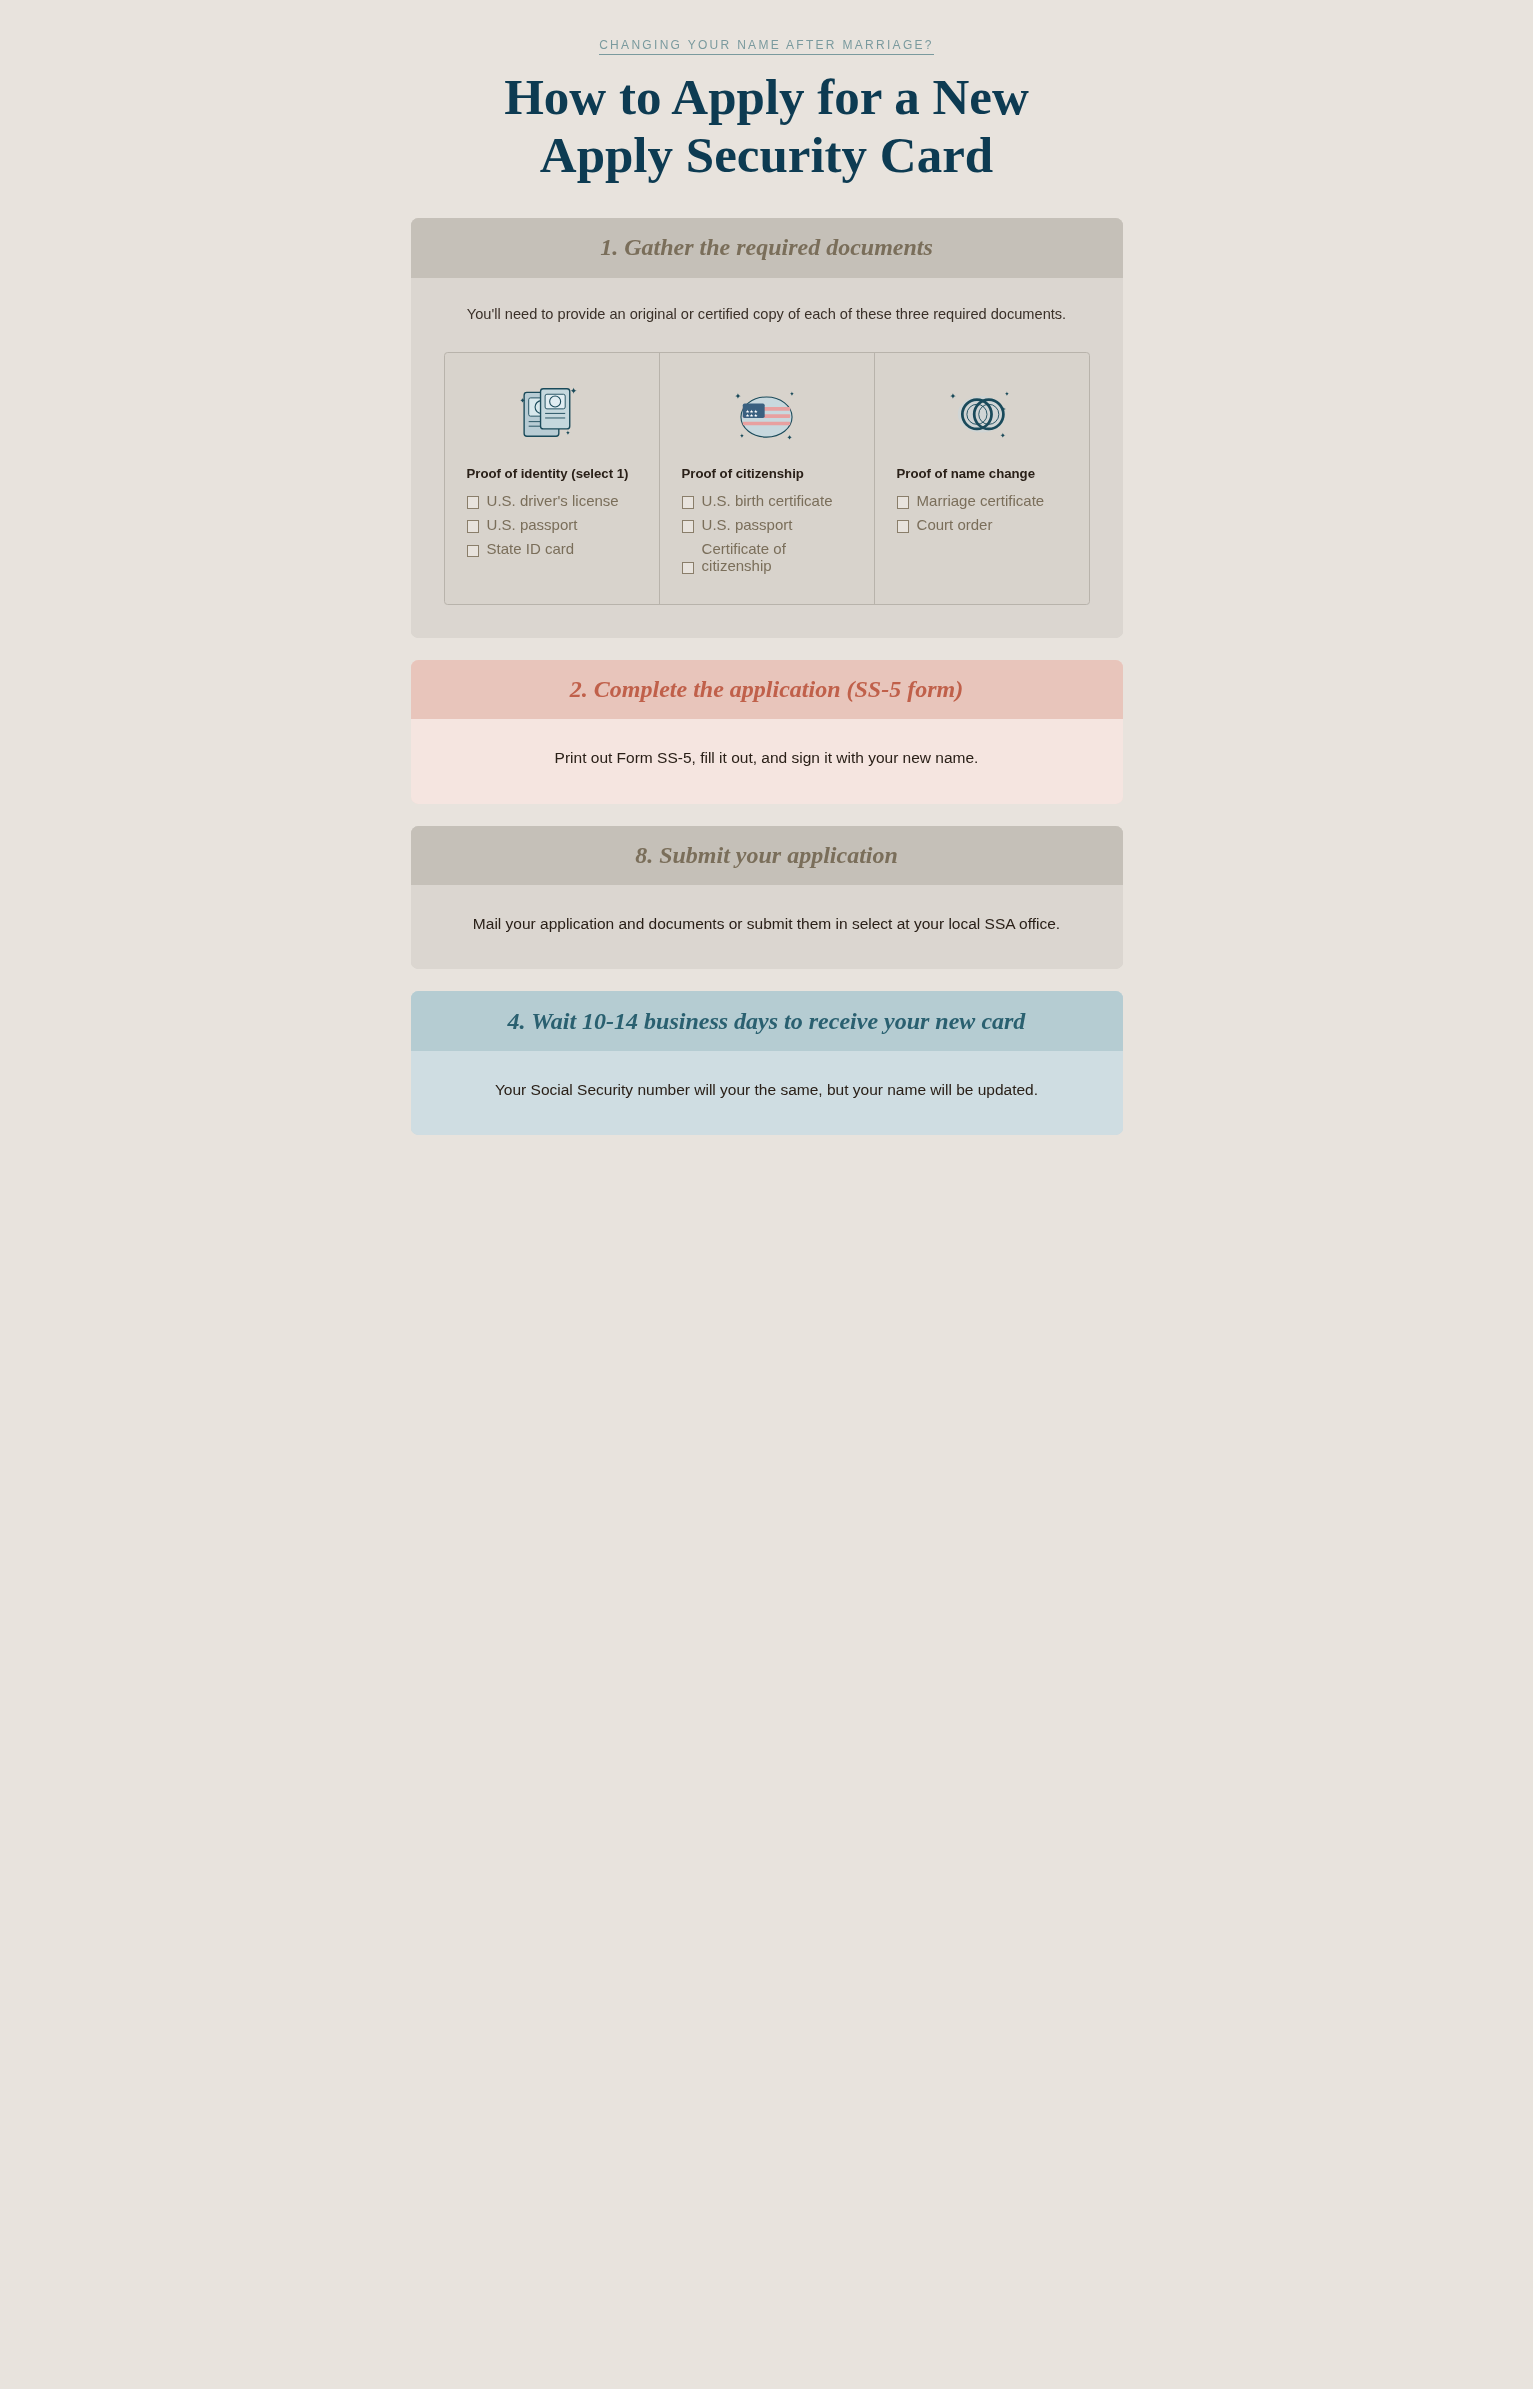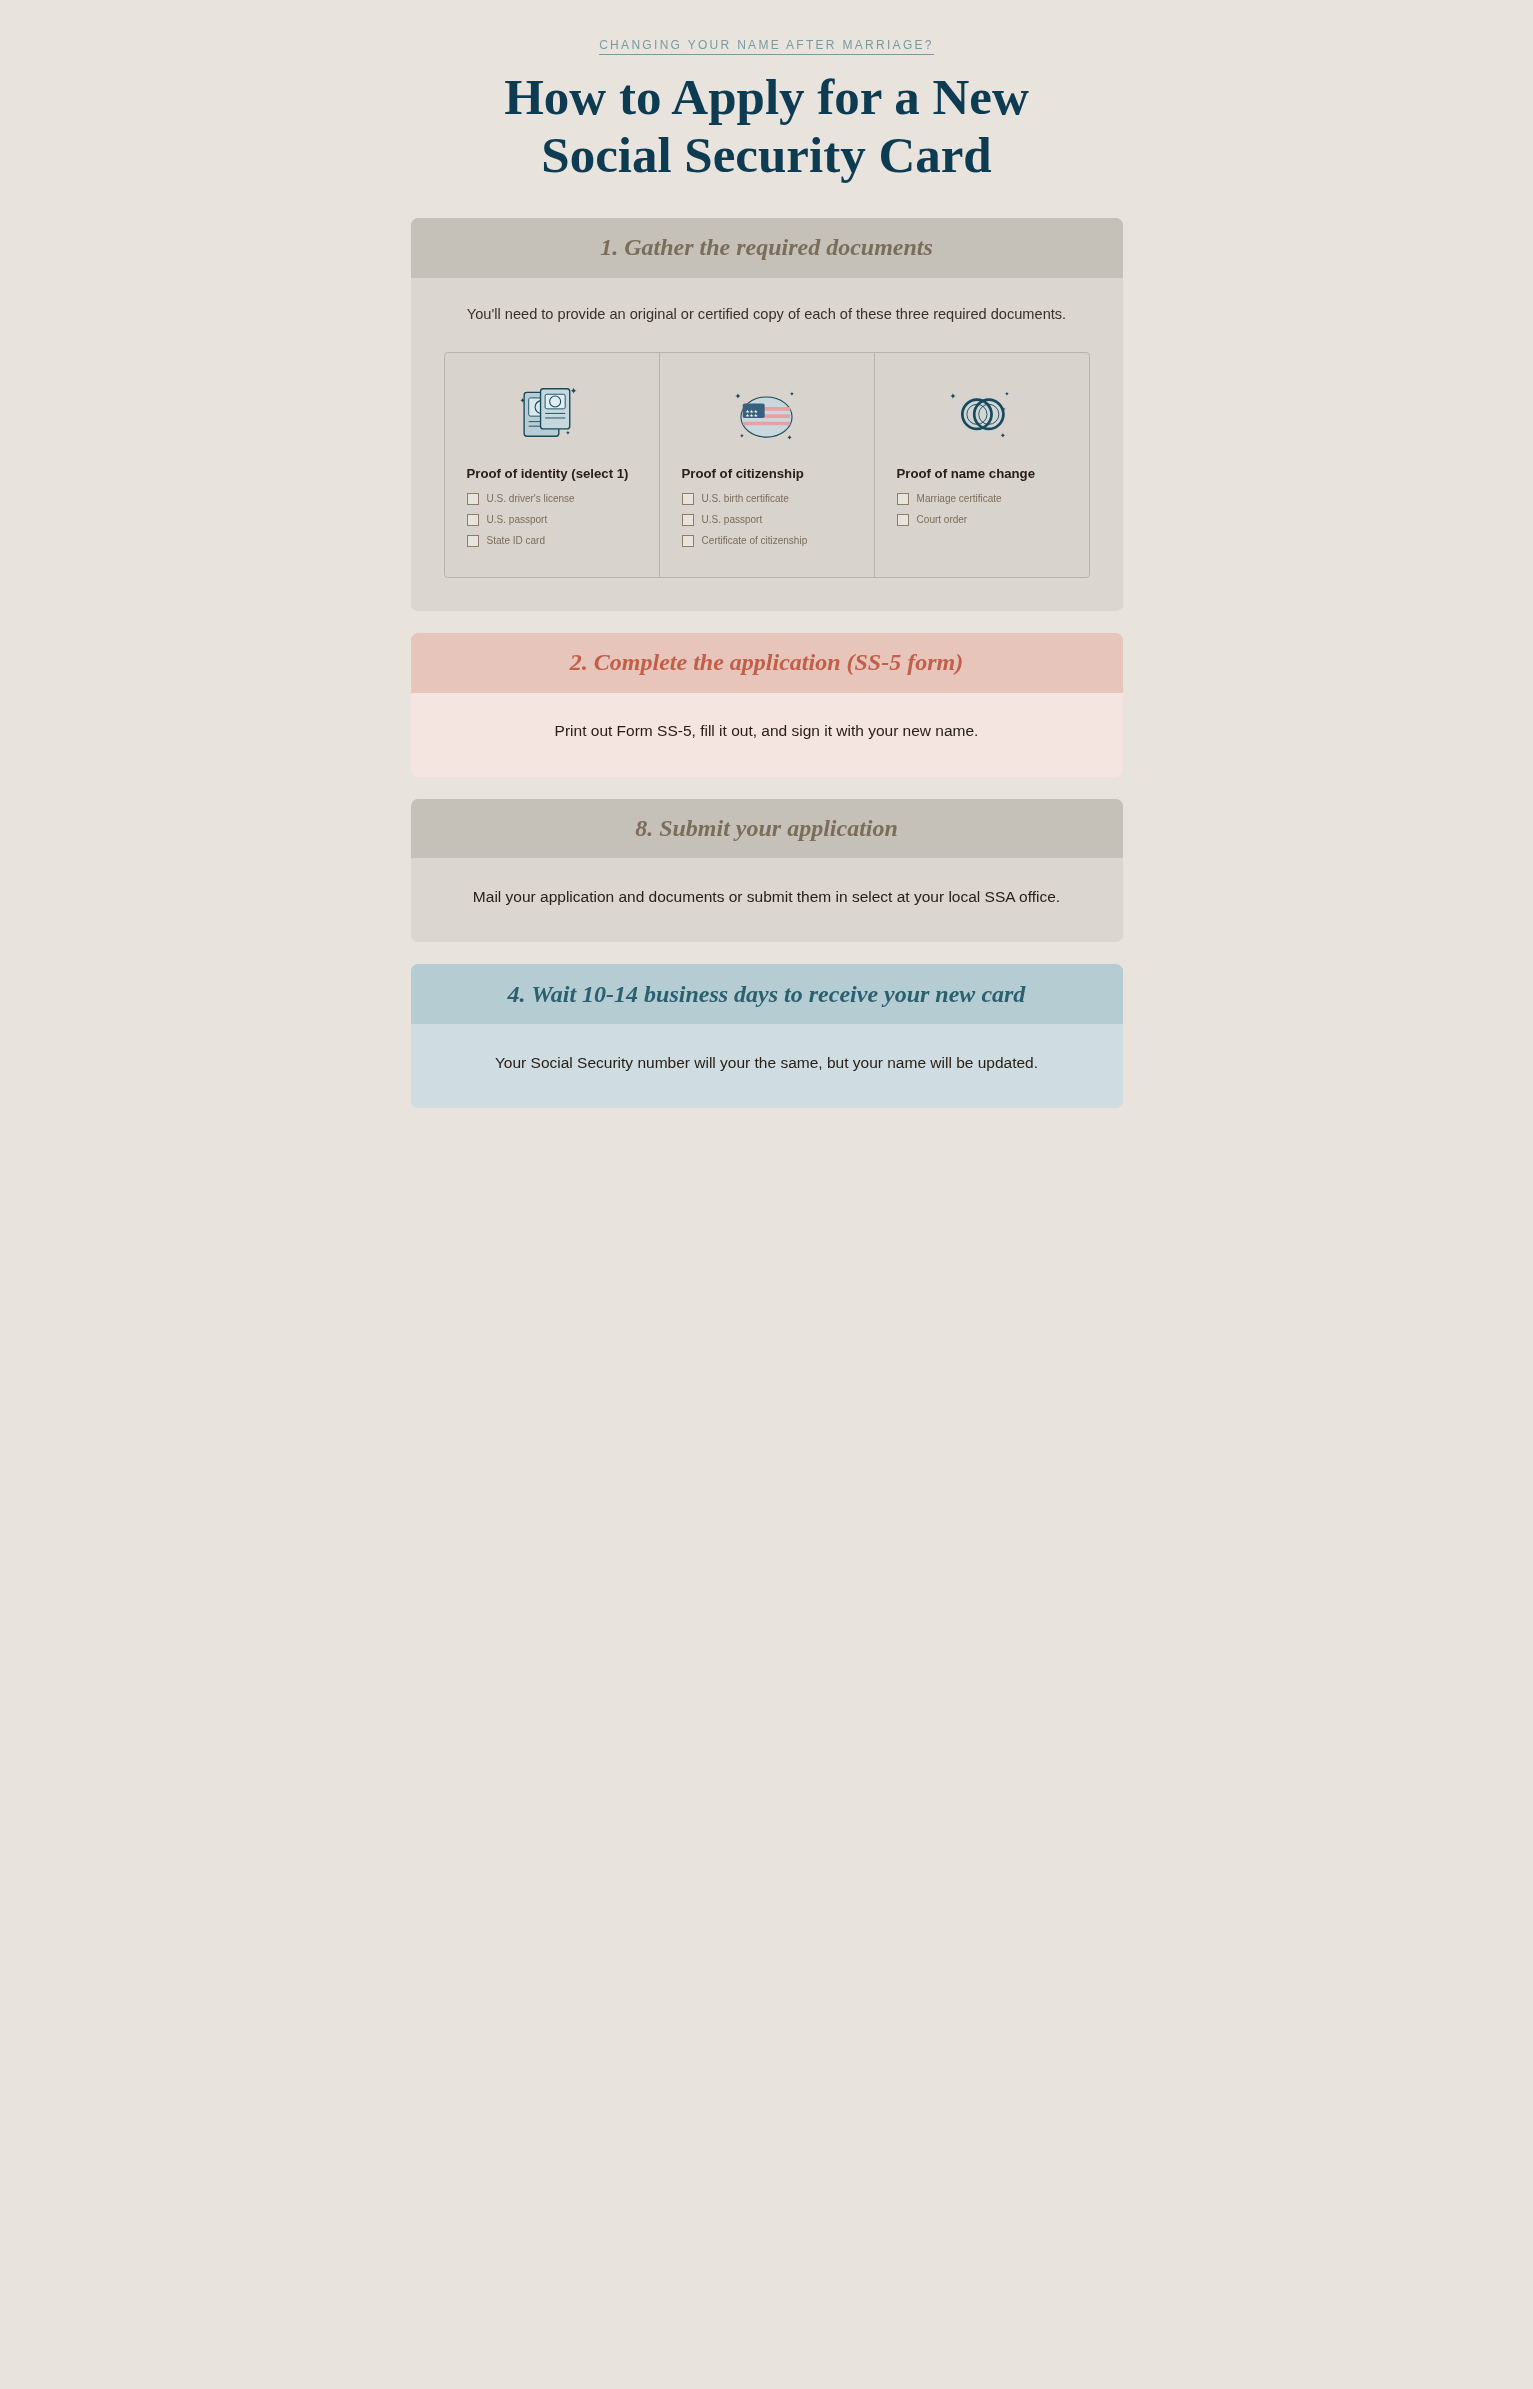--- a/index.html
+++ b/index.html
@@ -133,25 +133,25 @@
       color: #2a2018;
       margin-bottom: 11px;
     }
 
     .doc-list {
       list-style: none;
     }
 
     .doc-list li {
       font-family: Arial, Helvetica, sans-serif;
-      font-size: 10px;
+      font-size: 15px;
       color: #7a6e5a;
       margin-bottom: 7.3px;
       display: flex;
-      align-items: center;
+      align-items: flex-end;
       gap: 7.3px;
     }
 
     .checkbox {
       display: inline-block;
       width: 12.8px;
       height: 12.8px;
       border: 1.4px solid #8a7e6a;
       background: #e8e3dd;
       flex-shrink: 0;
@@ -218,21 +218,21 @@
   </style>
 </head>
 <body>
 
 <div class="page-wrapper">
 
   <div class="header">
     <div class="subtitle">Changing your name after marriage?</div>
     <h1 class="main-title">
       <span>How to Apply for a New</span><br>
-      <span>Social Security Card</span>
+      <span>Apply Security Card</span>
     </h1>
   </div>
 
   <div class="step-section step1">
     <div class="step-header">
       <h2>1. Gather the required documents</h2>
     </div>
     <div class="step-body">
       <p class="documents-intro">You'll need to provide an original or certified copy of each of these three required documents.</p>
 

